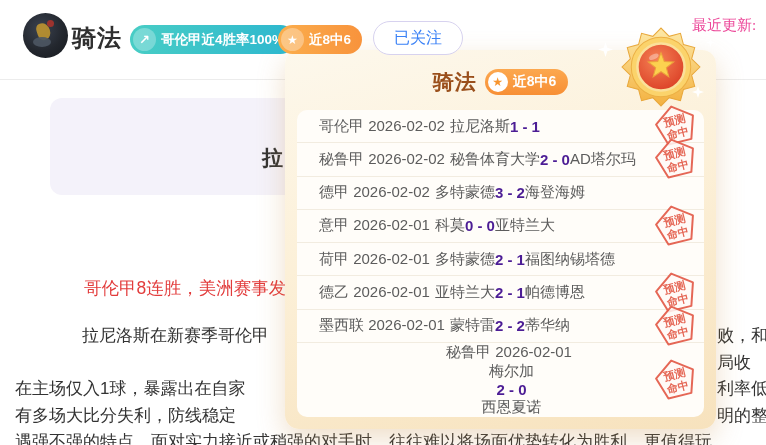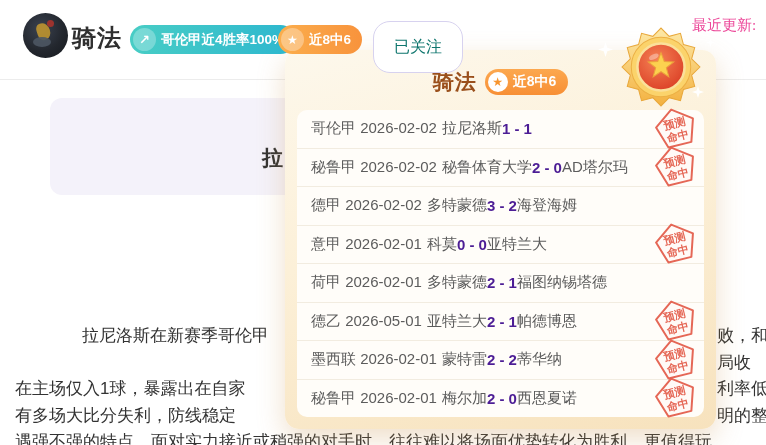--- a/index.html
+++ b/index.html
@@ -27,22 +27,22 @@
     width:23px; height:23px; border-radius:50%; display:flex; align-items:center; justify-content:center;
     color:#fff; font-weight:bold; margin-right:5px; flex:0 0 auto;
   }
   .pill .pill-tx { color:#fff; font-size:13.5px; font-weight:bold; white-space:nowrap; }
   .pill-teal { left:130px; background:linear-gradient(90deg,#48cdc5,#2db7cf); }
   .pill-teal .pill-ic { background:rgba(255,255,255,.28); font-size:13px; }
   .pill-orange { left:278px; background:linear-gradient(90deg,#fbae4d,#f8933c); }
   .pill-orange .pill-ic { background:rgba(255,255,255,.32); font-size:12px; }
 
   .follow-btn {
-    position:absolute; left:373px; top:21px; width:90px; height:52px; border-radius:17px;
-    background:#fff; border:1px solid #d7d2ef; color:#0f766e; font-size:16px;
+    position:absolute; left:373px; top:21px; width:90px; height:34px; border-radius:17px;
+    background:#fff; border:1px solid #d7d2ef; color:#3b82f6; font-size:16px;
     display:flex; align-items:center; justify-content:center; cursor:pointer;
     font-family:Liberation Mono, monospace;
   }
   .last-update { position:absolute; left:692px; top:16px; font-size:15px; color:#ec4899; white-space:nowrap;font-family:Liberation Serif, serif; }
   .header-divider { position:absolute; left:0; top:79px; width:766px; height:1px; background:#ececec; z-index:1; }
 
   
   .article { position:absolute; left:0; top:0; width:766px; height:445px; z-index:1; }
   .match-title-box { position:absolute; left:50px; top:98px; width:666px; height:97px; border-radius:12px; background:#f4f2fa; }
   .match-title-frag { position:absolute; left:262px; top:144px; font-size:21px; font-weight:bold; color:#333; }
@@ -62,39 +62,40 @@
   .popup-titlerow { display:flex; align-items:center; justify-content:center; margin-top:17px; height:30px; gap:8px; }
   .popup-title { font-size:21px; font-weight:bold; color:#9a4f1b; letter-spacing:1px; }
   .popup-badge { height:26px; border-radius:13px; background:linear-gradient(180deg,#fca84f,#f78f35); display:flex; align-items:center; padding:0 12px 0 3px; }
   .popup-badge .pb-ic { width:20px; height:20px; border-radius:50%; background:#fff; color:#f7952f; font-size:12px; display:flex; align-items:center; justify-content:center; margin-right:5px; }
   .popup-badge .pb-tx { color:#fff; font-size:14px; font-weight:bold; white-space:nowrap; }
 
   .match-card {
     position:absolute; left:12px; top:60px; width:407px; height:307px; border-radius:10px;
     background:#fffdf9; display:flex; flex-direction:column;
   }
-  .match-row { position:relative; flex:1; display:flex; align-items:center; padding-left:14px; border-bottom:1px solid #f2ece0; font-size:15px; color:#5c5c5c; white-space:nowrap; }
-  .match-row:last-child { border-bottom:none; }
+  .match-row { position:relative; flex:1; display:flex; align-items:center; padding-left:22px; border-bottom:1px solid #f2ece0; font-size:15px; color:#5c5c5c; white-space:nowrap; }
+  .match-row:last-child { border-bottom:none;flex-direction:column; }
   .m-meta { margin-right:5px; }
   .m-score { color:#4c1d95; font-weight:bold; }
   .stamp { position:absolute; right:5px; top:50%; transform:translateY(-50%) rotate(-14deg); z-index:3; opacity:.95; }
 
   .medal { position:absolute; right:14px; top:-24px; width:82px; height:82px; }
 
   .sparkle { position:absolute; background:#fff; z-index:15;
     clip-path:polygon(50% 0,62% 38%,100% 50%,62% 62%,50% 100%,38% 62%,0 50%,38% 38%); }
 </style>
 </head>
 <body>
 
 <div id="screen">
 
   <div class="article">
     <div class="match-title-box"></div>
     <div class="match-title-frag">拉</div>
+    <div class="red-heading">哥伦甲8连胜，美洲赛事发</div>
     <div id="article-lines">
         <div class="art-line indent" style="top: 322px;"><span class="al-left">拉尼洛斯在新赛季哥伦甲</span><span class="al-right">败，和</span></div>
         <div class="art-line" style="top: 348.6px;"><span class="al-right">局收</span></div>
         <div class="art-line" style="top: 375.2px;"><span class="al-left">在主场仅入1球，暴露出在自家</span><span class="al-right">利率低</span></div>
         <div class="art-line" style="top: 401.8px;"><span class="al-left">有多场大比分失利，防线稳定</span><span class="al-right">明的整</span></div>
         <div class="art-line" style="top: 428.4px;"><span class="al-left">遇强不强的特点，面对实力接近或稍强的对手时，往往难以将场面优势转化为胜利，更值得玩</span></div>
       </div>
   </div>
 
   <div class="header-divider"></div>
@@ -147,21 +148,21 @@
             <text x="23" y="33" text-anchor="middle" font-size="11" font-weight="bold" fill="#e4604e">命中</text>
           </svg>
         </div>
         <div class="match-row">
           <span class="m-meta">荷甲 2026-02-01</span>
           <span>多特蒙德</span>
           <b class="m-score">2 - 1</b>
           <span>福图纳锡塔德</span>
         </div>
         <div class="match-row">
-          <span class="m-meta">德乙 2026-05-01</span>
+          <span class="m-meta">德乙 2026-02-01</span>
           <span>亚特兰大</span>
           <b class="m-score">2 - 1</b>
           <span>帕德博恩</span>
           <svg class="stamp" width="46" height="44" viewBox="0 0 46 44">
             <polygon points="23,2 42,15.8 34.8,38.2 11.2,38.2 4,15.8" fill="#fffaf7" fill-opacity="0.9" stroke="#e4604e" stroke-width="2" stroke-linejoin="round"></polygon>
             <text x="23" y="20" text-anchor="middle" font-size="11" font-weight="bold" fill="#e4604e">预测</text>
             <text x="23" y="33" text-anchor="middle" font-size="11" font-weight="bold" fill="#e4604e">命中</text>
           </svg>
         </div>
         <div class="match-row">

